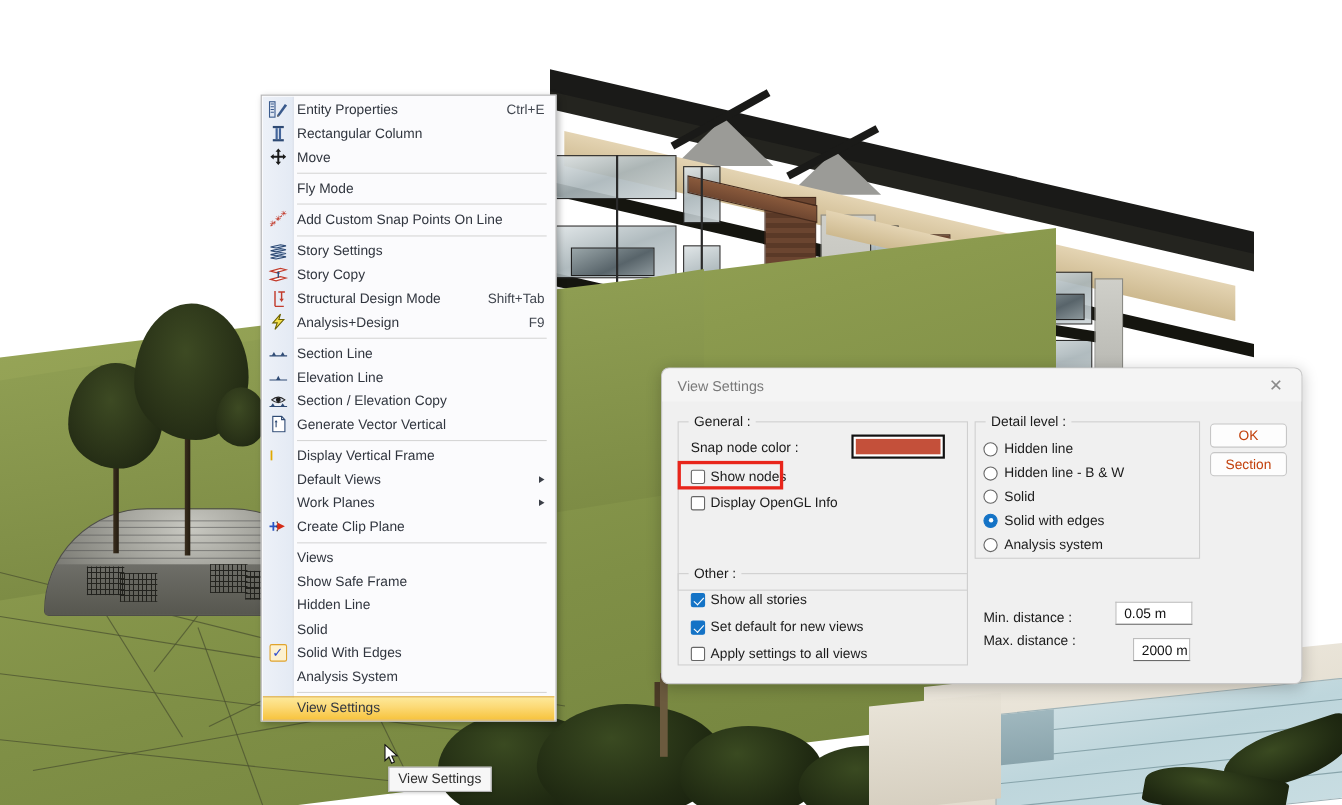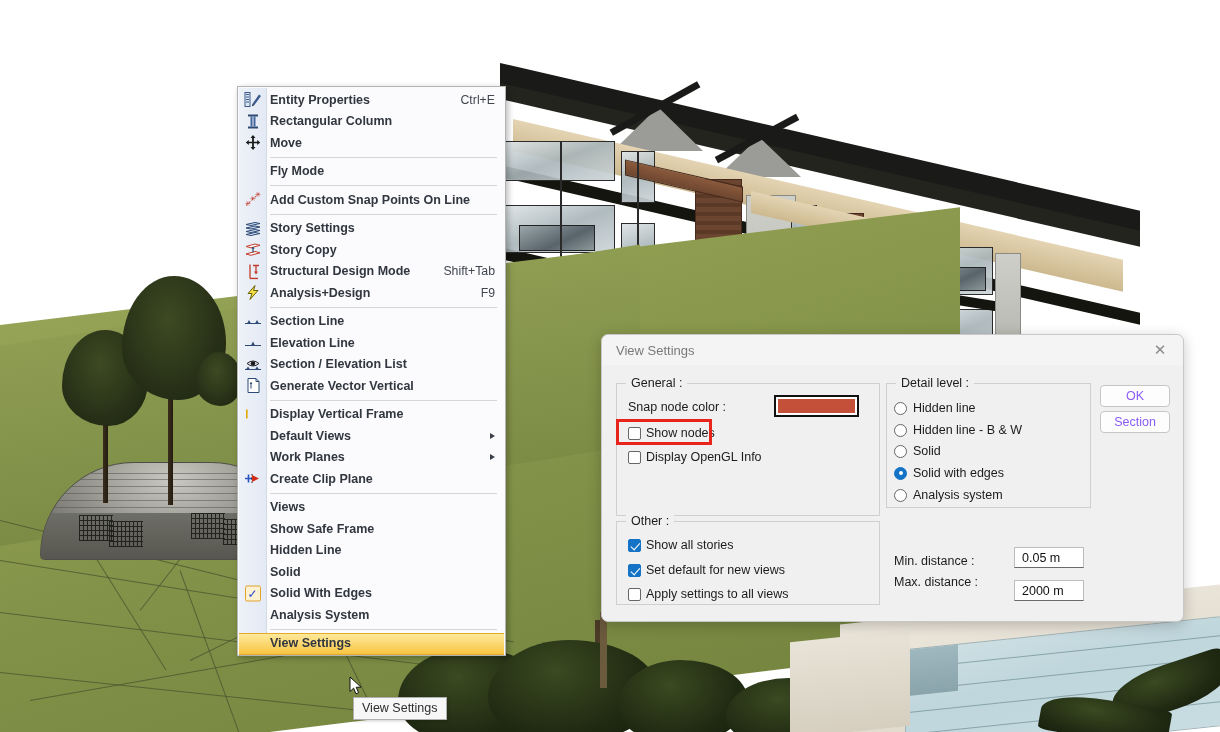--- a/index.html
+++ b/index.html
@@ -190,21 +190,21 @@
   .mi {
     position: relative;
     display: flex;
     align-items: center;
     height: 21.5px;
     padding-left: 32px;
     padding-right: 10px;
     white-space: nowrap;
     z-index: 2;
   }
-  .mi .label { flex: 1 1 auto; line-height: 1; font-weight: bold; }
+  .mi .label { flex: 1 1 auto; line-height: 1; }
   .mi .accel { color: #41464f; font-size: 12.3px; padding-left: 14px; }
   .mi .arrow {
     width: 0; height: 0;
     border-top: 3.5px solid transparent;
     border-bottom: 3.5px solid transparent;
     border-left: 5px solid #3b3f47;
     margin-left: 8px;
   }
   .mi .ico {
     position: absolute;
@@ -374,21 +374,21 @@
     font-size: 12.5px;
     color: #111;
   }
   .dbtn {
     position: absolute;
     background: #fdfdfd;
     border: 1px solid #c6c6c6;
     border-radius: 4px;
     display: flex; align-items: center; justify-content: center;
     font-size: 12.5px;
-    color: #8b5cf6;
+    color: #c2410c;
   }
   #redbox {
     position: absolute;
     left: 616px; top: 419px;
     width: 96px; height: 26px;
     border: 3px solid #e8251b;
     z-index: 40;
     pointer-events: none;
   }
 </style>
@@ -642,21 +642,21 @@
     <div class="mi">
       <span class="ico">
         <svg width="18" height="16" viewBox="0 0 18 16">
             <path d="M1 13 h16" stroke="#2e4a74" stroke-width="1"></path>
             <path d="M2 13 l2-3 2 3 Z" fill="#2e4a74"></path>
             <path d="M11 13 l2-3 2 3 Z" fill="#2e4a74"></path>
             <path d="M3 7 q6-5 12 0 q-6 5-12 0Z" fill="#d7dde8" stroke="#2a2a2a"></path>
             <circle cx="9" cy="7" r="2.2" fill="#1a1a1a"></circle>
           </svg>
       </span>
-      <span class="label">Section / Elevation List</span>
+      <span class="label">Section / Elevation Copy</span>
     </div>
 
     <div class="mi">
       <span class="ico">
         <svg width="18" height="16" viewBox="0 0 18 16">
             <path d="M4 1 h8 l3 3 v11 H4 Z" fill="#fff" stroke="#2e4a74"></path>
             <path d="M12 1 v3 h3" fill="none" stroke="#2e4a74"></path>
             <path d="M7 5 v6" stroke="#2e4a74"></path>
             <path d="M7 4.6 l-1.4 1.8 h2.8Z" fill="#2e4a74"></path>
           </svg>
@@ -741,21 +741,21 @@
       <path d="M1 1 L1 15.5 L4.6 12.2 L7 17.8 L9.6 16.7 L7.2 11.3 L12 11.1 Z" fill="#ffffff" stroke="#111111" stroke-width="1"></path>
     </svg>
   </div>
 
   <div id="dlg">
     <div class="titlebar">
       <span class="t">View Settings</span>
       <span class="closebtn">✕</span>
     </div>
 
-    <div class="fset" style="left:14px; top:48px; width:264px; height:133px;">
+    <div class="fset" style="left:14px; top:48px; width:264px; height:154px;">
       <span class="legend">General :</span>
     </div>
     <span class="fld-label" style="left:26px; top:65px;">Snap node color :</span>
     <div class="swatch" style="left:773px; top:-0px; position:absolute; left:172px; top:60px; width:85px; height:22px;">
       <i style="background:#c4503a;"></i>
     </div>
 
     <div class="cbrow" style="left:26px; top:91px;">
       <span class="cb"></span>
       <span>Show nodes</span>
@@ -803,21 +803,21 @@
     <div class="rbrow" style="left:292px; top:153px;">
       <span class="rb"></span>
       <span>Analysis system</span>
     </div>
 
     <span class="fld-label" style="left:292px; top:219px;">Min. distance :</span>
     <div class="txtfield" style="left:412px; top:212px; width:70px; height:21px;">
       <span>0.05 m</span>
     </div>
     <span class="fld-label" style="left:292px; top:240px;">Max. distance :</span>
-    <div class="txtfield" style="left:412px; top:245px; width:70px; height:21px;">
+    <div class="txtfield" style="left:428px; top:245px; width:52px; height:21px;">
       <span>2000 m</span>
     </div>
 
     <div class="dbtn" style="left:498px; top:50px; width:70px; height:22px;">
       <span>OK</span>
     </div>
     <div class="dbtn" style="left:498px; top:76px; width:70px; height:22px;">
       <span>Section</span>
     </div>
   </div>

